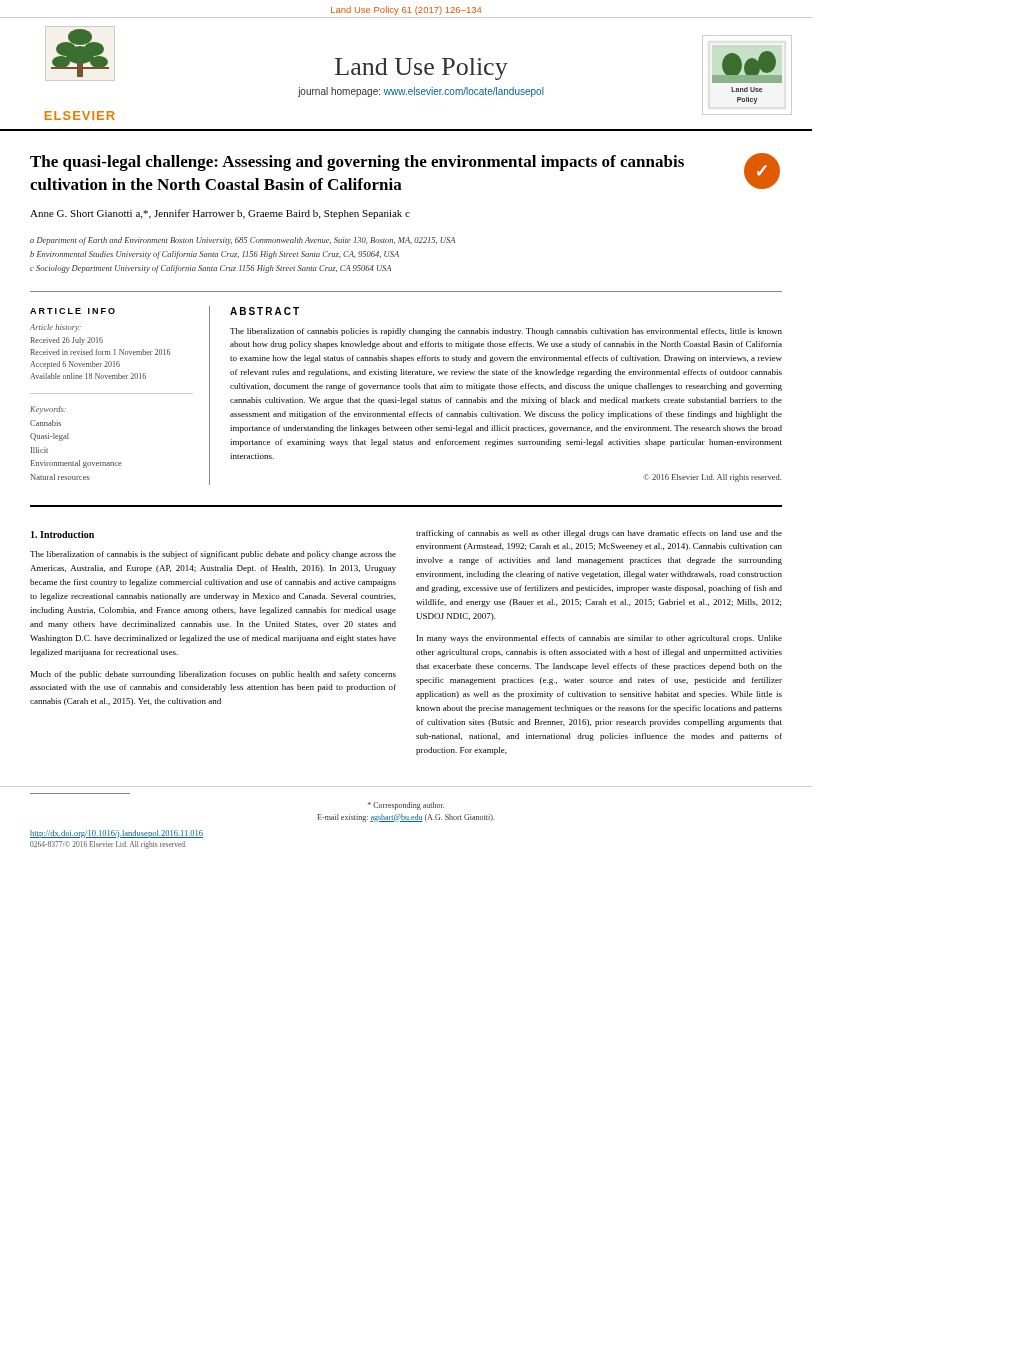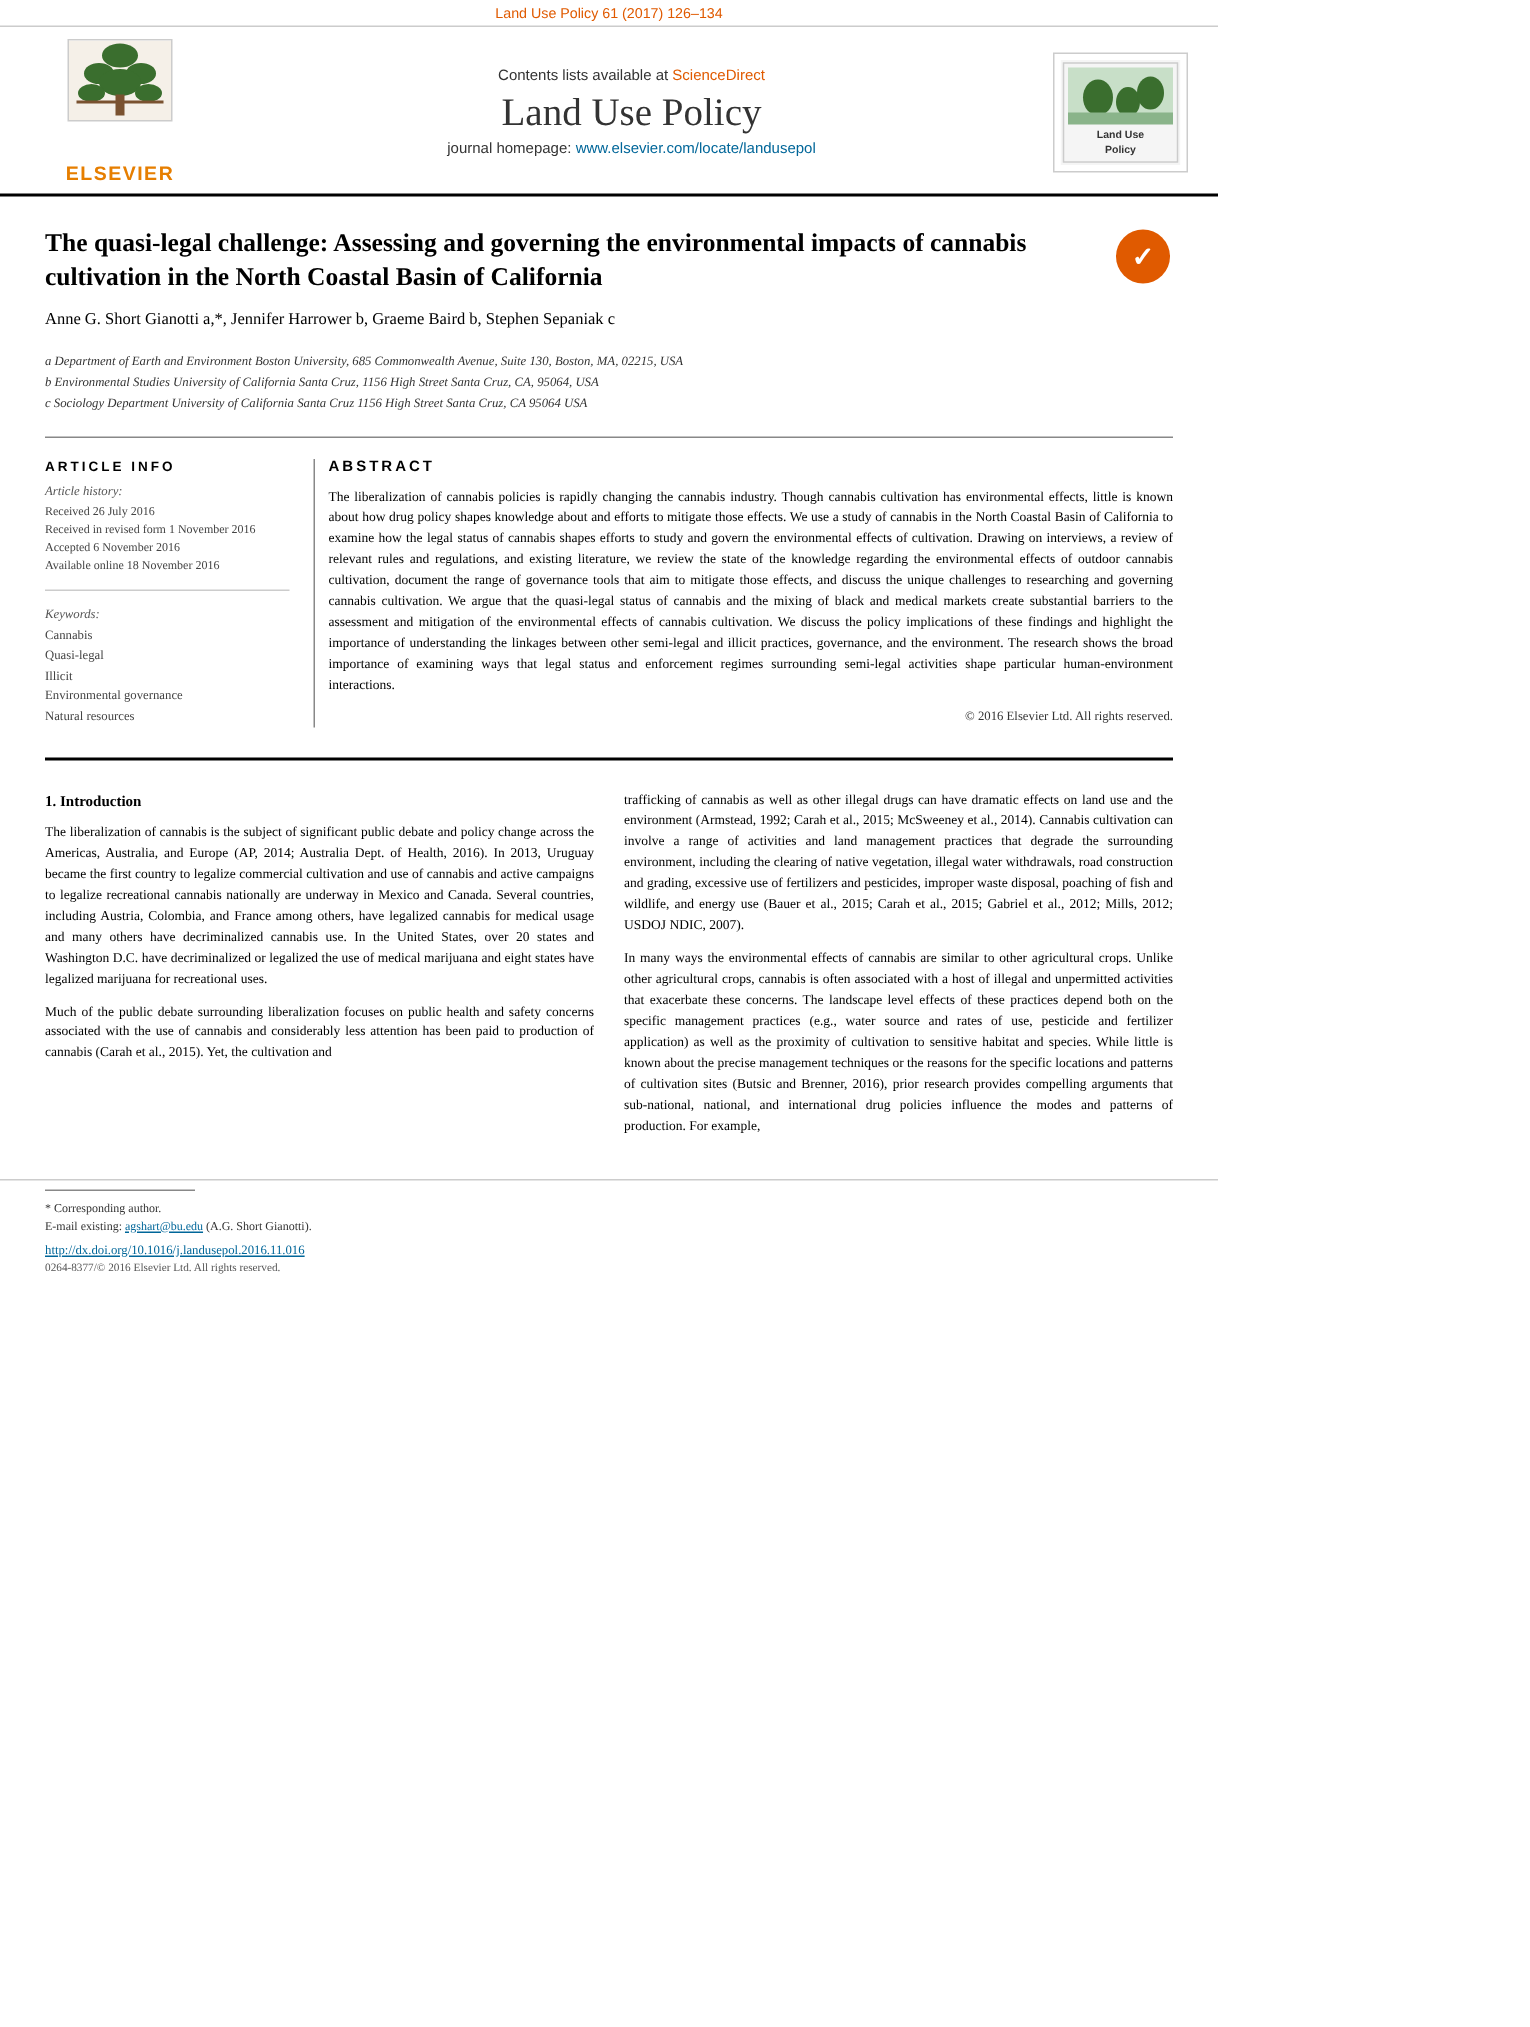--- a/index.html
+++ b/index.html
@@ -167,21 +167,21 @@
     .section-divider {
       border: none;
       border-top: 1px solid #888;
       margin: 6px 30px;
     }
 
     
     .article-body {
       display: flex;
       padding: 8px 30px 10px 30px;
-      gap: 9px;
+      gap: 20px;
     }
 
     .article-info {
       width: 180px;
       flex-shrink: 0;
       border-right: 1px solid #888;
       padding-right: 16px;
     }
 
     .info-section-title {
@@ -302,20 +302,21 @@
       border: none;
       border-top: 1px solid #888;
       width: 100px;
       margin-bottom: 6px;
     }
 
     .footnote-text {
       font-size: 8px;
       color: #333;
       line-height: 1.5;
+      text-align: center;
     }
 
     .doi-link {
       font-size: 8.5px;
       color: #006699;
       margin-top: 4px;
       display: block;
       text-decoration: underline;
     }
 
@@ -348,24 +349,20 @@
           <ellipse cx="15" cy="35" rx="9" ry="6" fill="#3a6e2e"></ellipse>
           <ellipse cx="53" cy="35" rx="9" ry="6" fill="#3a6e2e"></ellipse>
           <rect x="31" y="36" width="6" height="14" fill="#7a5230"></rect>
           <rect x="5" y="40" width="58" height="2" fill="#7a5230"></rect>
         </svg>
       </div>
       <div class="elsevier-brand">ELSEVIER</div>
     </div>
 
     <div class="journal-center">
-      <div class="sciencedirect-link">
-        <span>Contents lists available at </span>
-        <a href="#">ScienceDirect</a>
-      </div>
       <div class="journal-name">Land Use Policy</div>
       <div class="journal-homepage">
         <span>journal homepage: </span>
         <a href="#">www.elsevier.com/locate/landusepol</a>
       </div>
     </div>
 
     <div class="journal-logo-right">
       <svg viewBox="0 0 80 70" width="80" height="70">
         <rect width="80" height="70" fill="#f5f5f5"></rect>

